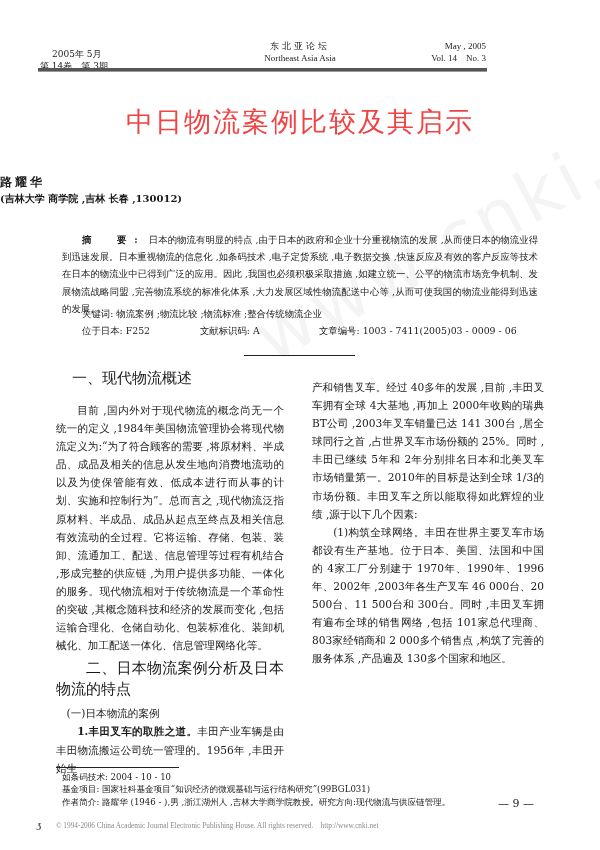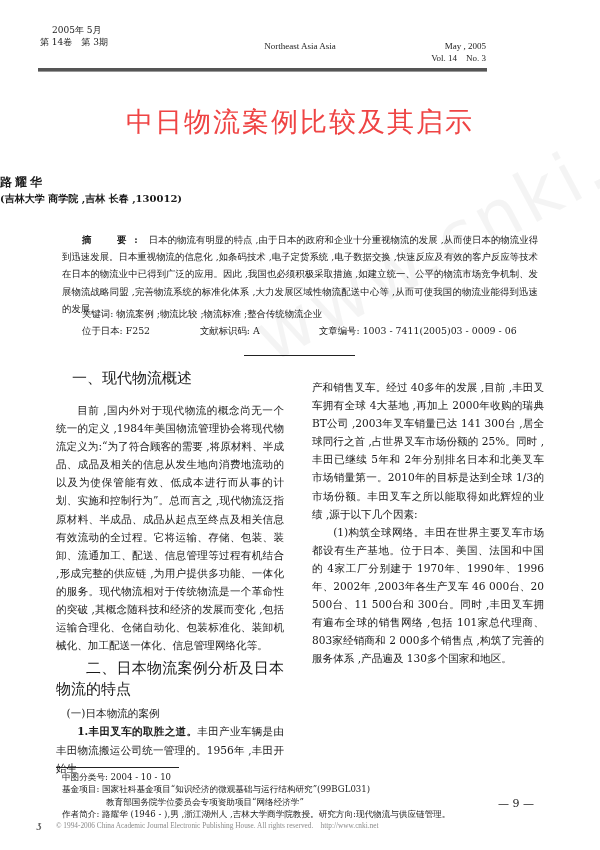--- a/index.html
+++ b/index.html
@@ -3,21 +3,21 @@
   <meta charset="utf-8">
   <style>
     html, body { margin: 0; padding: 0; background: #ffffff; }
     body {
       width: 600px; height: 850px; position: relative; overflow: hidden;
       font-family: "DejaVu Serif", "Liberation Serif", serif; color: #1a1a1a;
     }
     .abs { position: absolute; }
     
     .hdr { font-size: 9px; line-height: 12px; color: #222; }
-    .hdr-left { left: 40px; top: 24px; }
+    .hdr-left { left: 40px; top: 48px; }
     .hdr-left .l1 { padding-left: 12px; }
     .hdr-center { left: 0; width: 600px; top: 40px; text-align: center; }
     .hdr-center .l1 { letter-spacing: 3px; }
     .hdr-center .l2 { font-family: "Liberation Serif", serif; font-size: 9px; }
     .hdr-right { right: 114px; top: 40px; text-align: right; font-family: "Liberation Serif", serif; }
     .hdr-rule { left: 38px; top: 68px; width: 449px; height: 3px; background: #555; border-bottom: 1px solid #999; }
     
     .title { left: 0; width: 600px; top: 104px; text-align: center; font-size: 27px; letter-spacing: 2px; font-weight: normal; color: #ef4444; }
     .author { left: 0; width: 600px; top: 174px; text-align: left; font-size: 12px; letter-spacing: 3px; font-weight: bold; }
     .affil { left: 0; width: 600px; top: 192px; text-align: left; font-size: 10px; font-weight: bold; }
@@ -52,20 +52,21 @@
 </head>
 <body>
 
 <div class="abs wm">www.cnki.net</div>
 
 <div class="abs hdr hdr-left">
   <div class="l1">2005年 5月</div>
   <div>第 14卷　第 3期</div>
 </div>
 <div class="abs hdr hdr-center">
+  <div class="l1">东北亚论坛</div>
   <div class="l2">Northeast Asia Asia</div>
 </div>
 <div class="abs hdr hdr-right">
   <div>May , 2005</div>
   <div>Vol. 14　No. 3</div>
 </div>
 <div class="abs hdr-rule"></div>
 
 <h1 class="abs title" style="margin:0;">中日物流案例比较及其启示</h1>
 <div class="abs author">路耀华</div>
@@ -94,23 +95,22 @@
   <p class="ind"><span class="b">1.丰田叉车的取胜之道。</span><span>丰田产业车辆是由丰田物流搬运公司统一管理的。1956年 ,丰田开始生</span></p>
 </div>
 
 <div class="abs col col-right">
   <p>产和销售叉车。经过 40多年的发展 ,目前 ,丰田叉车拥有全球 4大基地 ,再加上 2000年收购的瑞典 BT公司 ,2003年叉车销量已达 141 300台 ,居全球同行之首 ,占世界叉车市场份额的 25%。同时 ,丰田已继续 5年和 2年分别排名日本和北美叉车市场销量第一。2010年的目标是达到全球 1/3的市场份额。丰田叉车之所以能取得如此辉煌的业绩 ,源于以下几个因素:</p>
   <p class="ind">(1)构筑全球网络。丰田在世界主要叉车市场都设有生产基地。位于日本、美国、法国和中国的 4家工厂分别建于 1970年、1990年、1996年、2002年 ,2003年各生产叉车 46 000台、20 500台、11 500台和 300台。同时 ,丰田叉车拥有遍布全球的销售网络 ,包括 101家总代理商、803家经销商和 2 000多个销售点 ,构筑了完善的服务体系 ,产品遍及 130多个国家和地区。</p>
 </div>
 
 <div class="abs fn-rule"></div>
 <div class="abs fn">
-  <div><span>中图分类号:</span> <span>2004 - 10 - 10</span></div>
+  <div><span>如条码技术:</span> <span>2004 - 10 - 10</span></div>
   <div><span>基金项目:</span> <span>国家社科基金项目“知识经济的微观基础与运行结构研究”(99BGL031)</span></div>
-  <div class="indent2">教育部国务院学位委员会专项资助项目“网络经济学”</div>
   <div><span>作者简介:</span> <span>路耀华 (1946 - ),男 ,浙江湖州人 ,吉林大学商学院教授。研究方向:现代物流与供应链管理。</span></div>
 </div>
 <div class="abs pageno">— 9 —</div>
 
 <div class="abs cnki">
   <span class="cnki-logo">ʖ</span>
   <span>© 1994-2006 China Academic Journal Electronic Publishing House. All rights reserved.　http://www.cnki.net</span>
 </div>
 
 </body></html>

